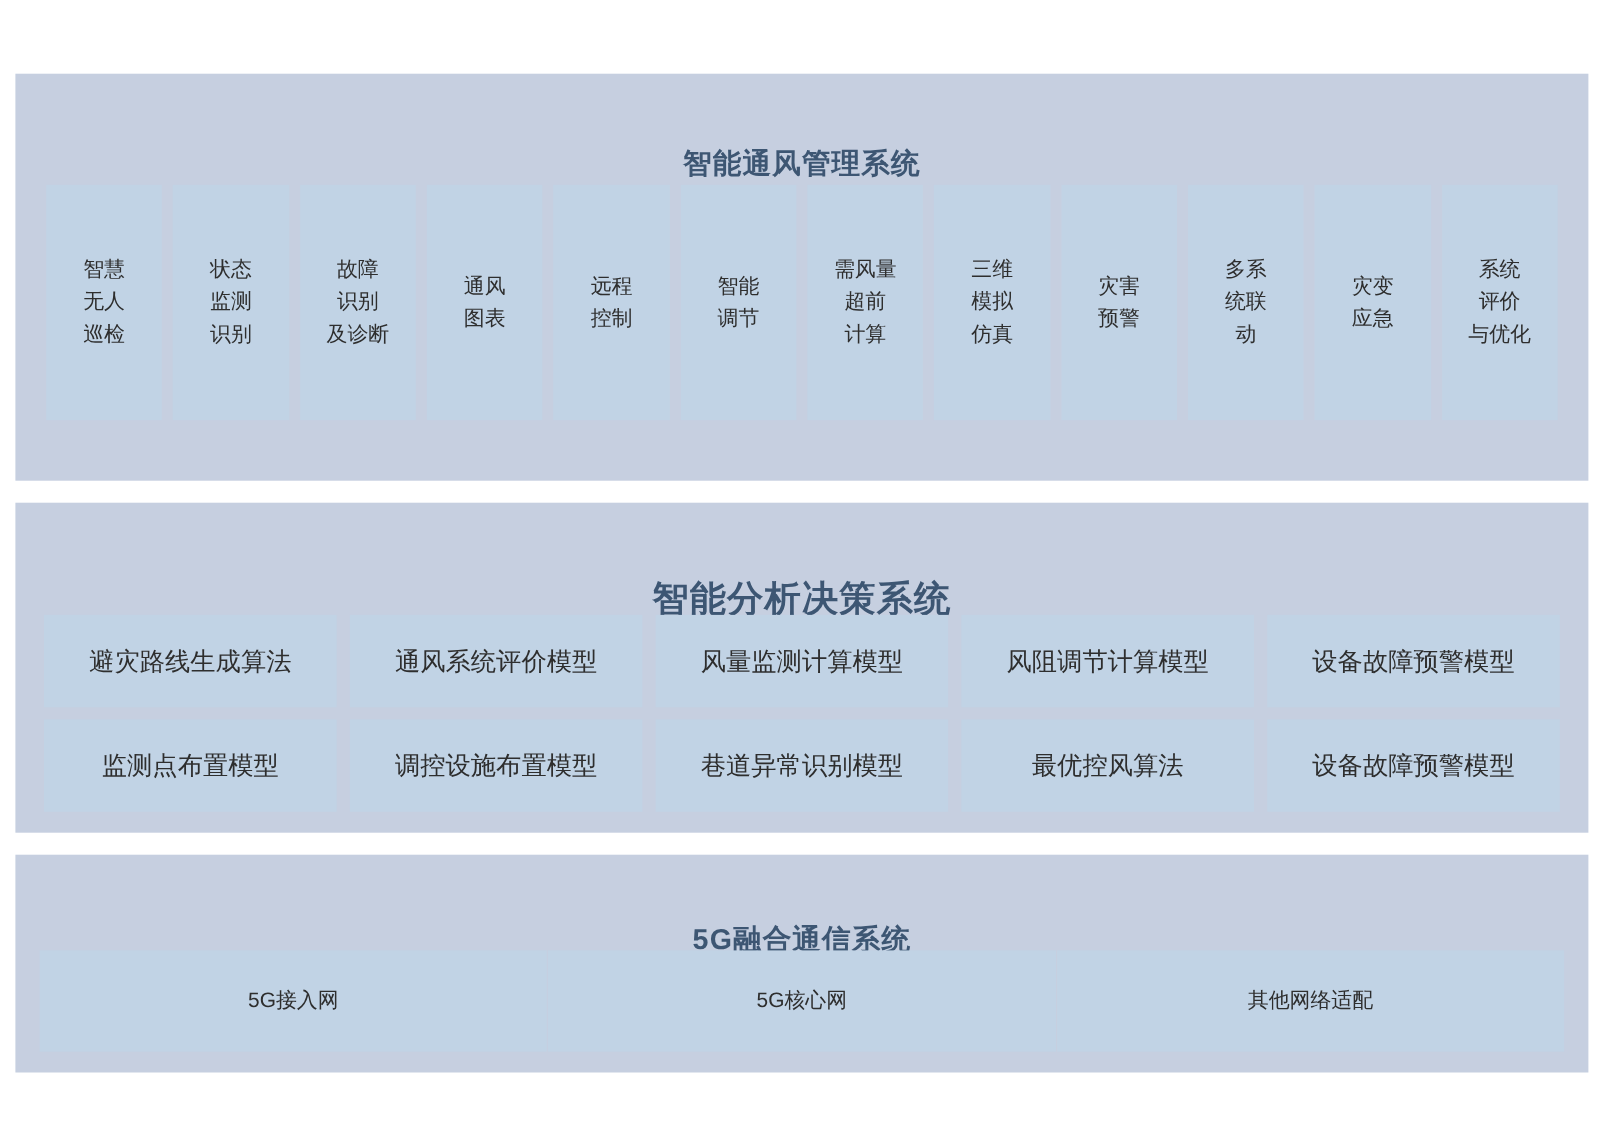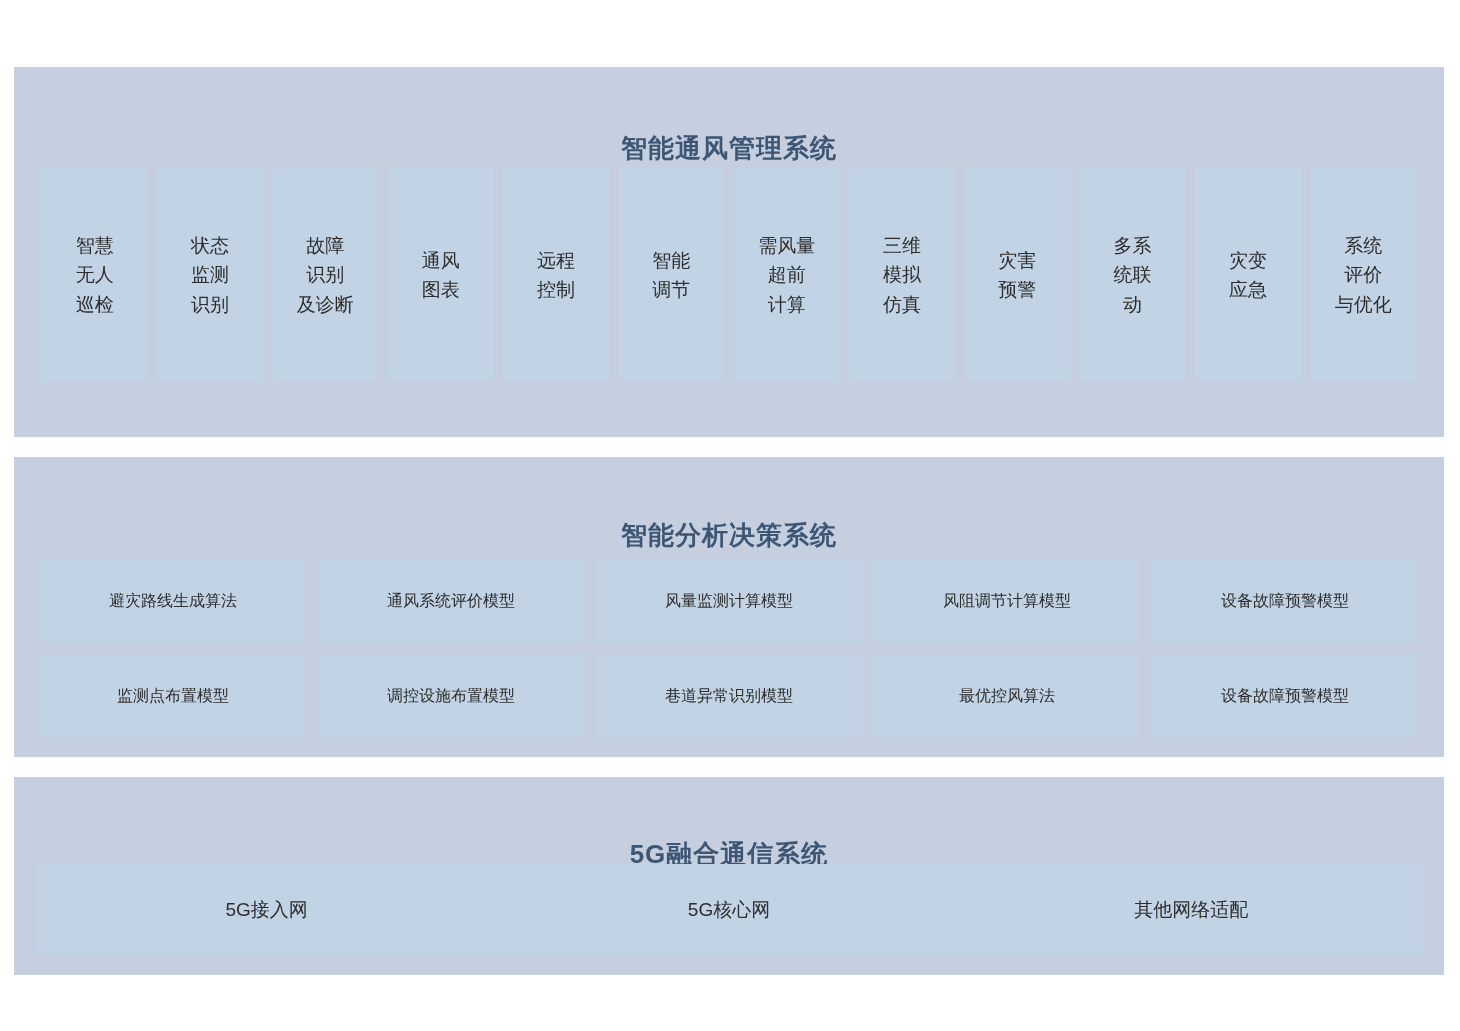--- a/index.html
+++ b/index.html
@@ -34,21 +34,21 @@
 
   .panel-title {
     width: 100%;
     text-align: center;
     font-weight: bold;
     color: #3d5673;
     letter-spacing: 1px;
     user-select: none;
   }
   #panel-ventilation .panel-title { font-size: 26px; line-height: 1; padding-top: 46px; }
-  #panel-analysis    .panel-title { font-size: 26px; line-height: 1; padding-top: 43px; }
+  #panel-analysis    .panel-title { font-size: 33px; line-height: 1; padding-top: 43px; }
   #panel-comm        .panel-title { font-size: 26px; line-height: 1; padding-top: 42px; }
 
   
   .vent-cards {
     position: absolute;
     left: 28px;
     top: 101px;
     width: 1374px;
     height: 214px;
     display: flex;
@@ -86,21 +86,21 @@
   }
   .analysis-card {
     background: #c1d3e5;
     display: flex;
     align-items: center;
     justify-content: center;
     box-sizing: border-box;
     padding: 2px 6px;
   }
   .analysis-card-label {
-    font-size: 16px;
+    font-size: 23px;
     line-height: 1.4;
     color: #2e2e2e;
     text-align: center;
     user-select: none;
   }
 
   
   .comm-cards {
     position: absolute;
     left: 22px;

